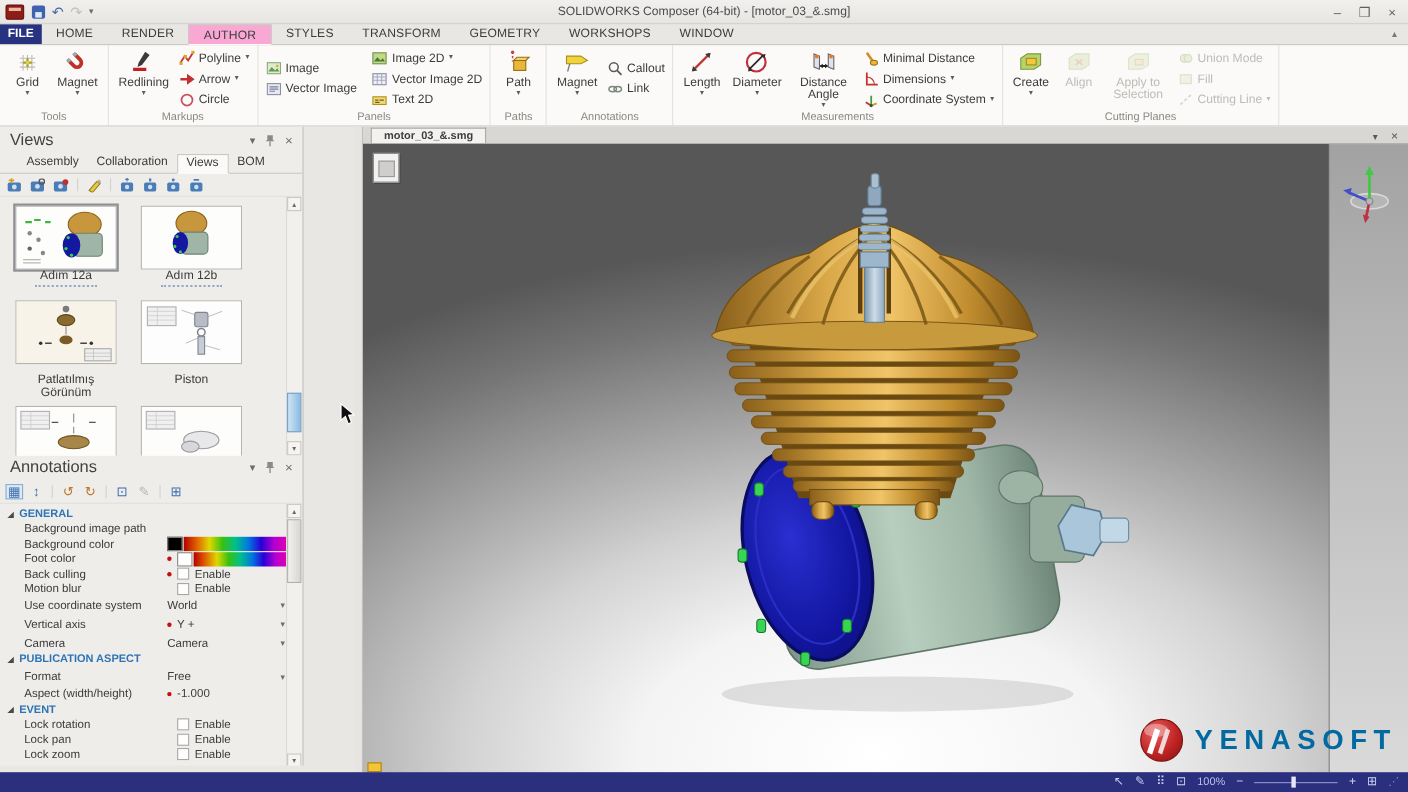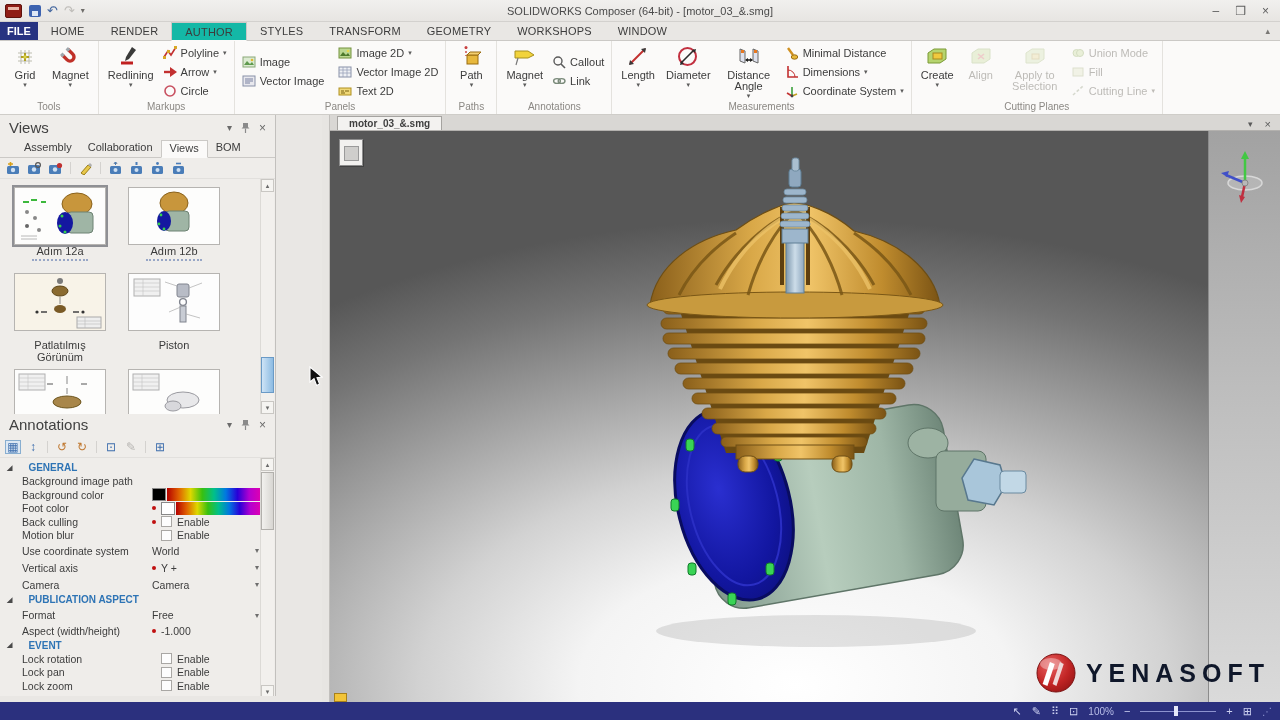--- a/index.html
+++ b/index.html
@@ -18,21 +18,21 @@
   .glyph-redo{color:#bfbdb9;font-size:13px;line-height:12px}
   .qat-caret{color:#6e6c69;font-size:8px}
   .tb-title{position:absolute;left:0;right:0;text-align:center;font-size:11px;color:#4a4a4a;pointer-events:none}
   .win-ctl{margin-left:auto;display:flex;gap:16px;color:#5f5f5f;font-size:12px;z-index:2;padding-right:6px}
   .win-ctl span{cursor:default}
 
   
   .tabrow{position:absolute;top:22px;left:0;right:0;height:19px;display:flex;align-items:stretch;background:#e9e7e4;border-bottom:1px solid #cbc9c6;z-index:19}
   .file-tab{background:#273381;color:#fff;padding:0 7px;display:flex;align-items:center;font-weight:bold}
   .rtab{padding:0 13px;display:flex;align-items:center;color:#3c3c3c;letter-spacing:.2px}
-  .rtab.active{background:#14b8a6;border:1px solid #cbc9c6;border-bottom:1px solid #fbfaf9;margin-bottom:-1px}
+  .rtab.active{background:#f9a8d4;border:1px solid #cbc9c6;border-bottom:1px solid #fbfaf9;margin-bottom:-1px}
   .tabrow-right{margin-left:auto;display:flex;align-items:center;gap:8px;padding-right:10px;color:#7a7875;font-size:9px}
 
   
   .ribbon{position:absolute;top:41px;left:0;right:0;height:74px;background:#fbfaf9;border-bottom:1px solid #cfcdc9;display:flex;z-index:18}
   .rgroup{display:flex;flex-direction:column;border-right:1px solid #e4e2de;padding:2px 5px 0}
   .rg-content{flex:1;display:flex;align-items:stretch;gap:3px}
   .rg-label{height:14px;text-align:center;color:#8b8884;font-size:10px;line-height:13px}
   .btn-lg{display:flex;flex-direction:column;align-items:center;justify-content:flex-start;padding:2px 4px 0;max-width:62px;min-width:40px;gap:1px;text-align:center}
   .btn-lg .lbl{font-size:11px;line-height:11px;color:#3c3c3c}
   .caret{font-size:7px;color:#5b5b5b;line-height:6px}
@@ -63,21 +63,21 @@
   .subdots{position:absolute;width:56px;border-bottom:2px dotted #97a6c6}
 
   .vscroll{position:absolute;right:1px;top:0;bottom:0;width:14px;background:#f2f0ed;border-left:1px solid #dcdad6}
   .sc-btn{position:absolute;left:0;width:13px;height:13px;background:#f5f4f1;border:1px solid #c9c7c3;color:#6a6a6a;font-size:7px;display:flex;align-items:center;justify-content:center}
   .sc-thumb{position:absolute;left:0;width:13px;background:linear-gradient(90deg,#cfe4f6,#8cbbe2);border:1px solid #6a9ac6}
 
   
   .props-rows{position:relative;padding:3px 14px 0 0;overflow:hidden}
   .prow{display:flex;align-items:center}
   .h13{height:13.5px}.h15{height:15px}.h17{height:17px}
-  .sec{color:#2e74b5;font-weight:bold;font-size:10px;gap:16px;padding-left:7px}
+  .sec{color:#2e74b5;font-weight:bold;font-size:10px;gap:5px;padding-left:7px}
   .sec .tri{color:#4a4a4a;font-size:7px}
   .plabel{width:152px;padding-left:22px;font-size:10.5px;color:#3c3c3c;white-space:nowrap;overflow:hidden}
   .pval{flex:1;display:flex;align-items:center;font-size:10.5px;color:#3c3c3c;position:relative;min-width:0}
   .red-dot{width:4px;height:4px;border-radius:50%;background:#c01010;margin-right:5px;flex:none}
   .red-dot.ph{visibility:hidden}
   .cb{width:11px;height:11px;background:#fdfdfd;border:1px solid #a9a7a4;margin-right:5px;flex:none}
   .ddc{margin-left:auto;color:#6e6e6e;font-size:8px;padding-right:2px}
   .swatch{width:14px;height:13px;border:1px solid #888;flex:none}
   .rainbow{flex:1;height:13px;margin-left:1px;background:linear-gradient(90deg,#b40000,#e06000,#ded800,#38c010,#00c08a,#0078e0,#2800d8,#b400d0,#e000b0)}
   .fov-val{width:46px}
@@ -93,21 +93,21 @@
   .dt-icons{margin-left:auto;display:flex;gap:12px;padding-right:9px;color:#5a5a5a;font-size:9px;align-items:center}
   .viewport{flex:1;display:flex;position:relative;min-height:0}
   .render{flex:1;position:relative;background:#555;background-image:radial-gradient(ellipse 95% 85% at 53% 97%, #ffffff 0%, #f4f4f4 26%, #d2d2d2 45%, #a2a2a2 64%, #747474 82%, #575757 96%);overflow:hidden}
   .page-ico{position:absolute;left:9px;top:8px;width:24px;height:27px;background:#f2f1ef;border:1px solid #8d8d8d;box-shadow:1px 1px 0 rgba(0,0,0,.25)}
   .page-ico:after{content:"";position:absolute;left:4px;top:6px;width:13px;height:13px;background:#cfcecc;border:1px solid #9a9a9a}
   .note-ico{position:absolute;left:4px;bottom:0;width:13px;height:9px;background:#f2c438;border:1px solid #a8811a}
   .engine{position:absolute;left:286px;top:22px;width:424px;height:506px}
   .right-strip{width:72px;background:linear-gradient(180deg,#a2a2a2,#bdbdbd 45%,#dadada);border-left:1px solid #8c8c8c;position:relative}
   .triad{position:absolute;top:12px;left:8px}
   .watermark{position:absolute;right:10px;bottom:8px;display:flex;align-items:center;gap:9px;z-index:6}
-  .wm-text{font-size:25px;font-weight:bold;letter-spacing:6px;color:#0f172a;font-family:"Liberation Sans",sans-serif}
+  .wm-text{font-size:25px;font-weight:bold;letter-spacing:6px;color:#0369a1;font-family:"Liberation Sans",sans-serif}
 
   
   .statusbar{position:absolute;left:0;right:0;bottom:0;height:18px;background:#2b307e;display:flex;align-items:center;justify-content:flex-end;gap:10px;padding-right:8px;color:#ccd0f0;z-index:21}
   .sb-ico{font-size:11px;color:#ccd0f0;line-height:12px}
   .sb-zoom{font-size:10px;color:#b9bee8}
   .sb-slider{width:76px;height:10px;position:relative}
   .sb-slider:before{content:"";position:absolute;left:0;right:0;top:4.5px;height:1px;background:#8d93cf}
   .sb-thumb{position:absolute;left:44%;top:0;width:4px;height:10px;background:#e6e8f8}
   .sb-grip{color:#8d93cf;font-size:10px}
 

